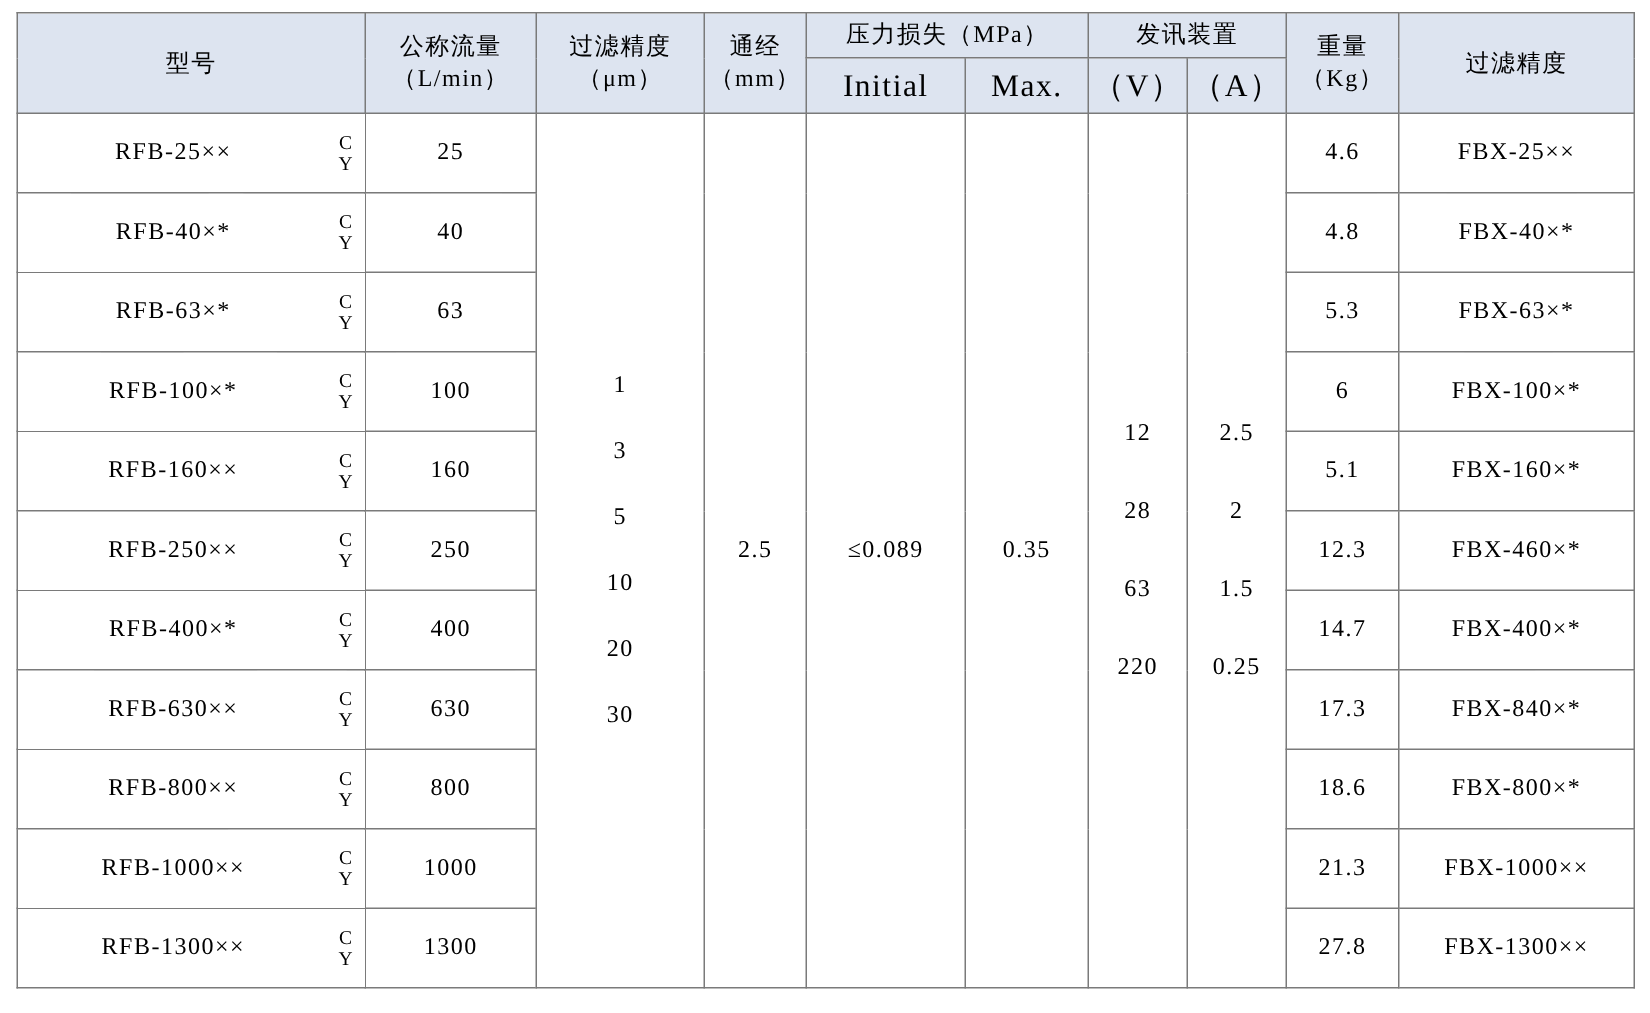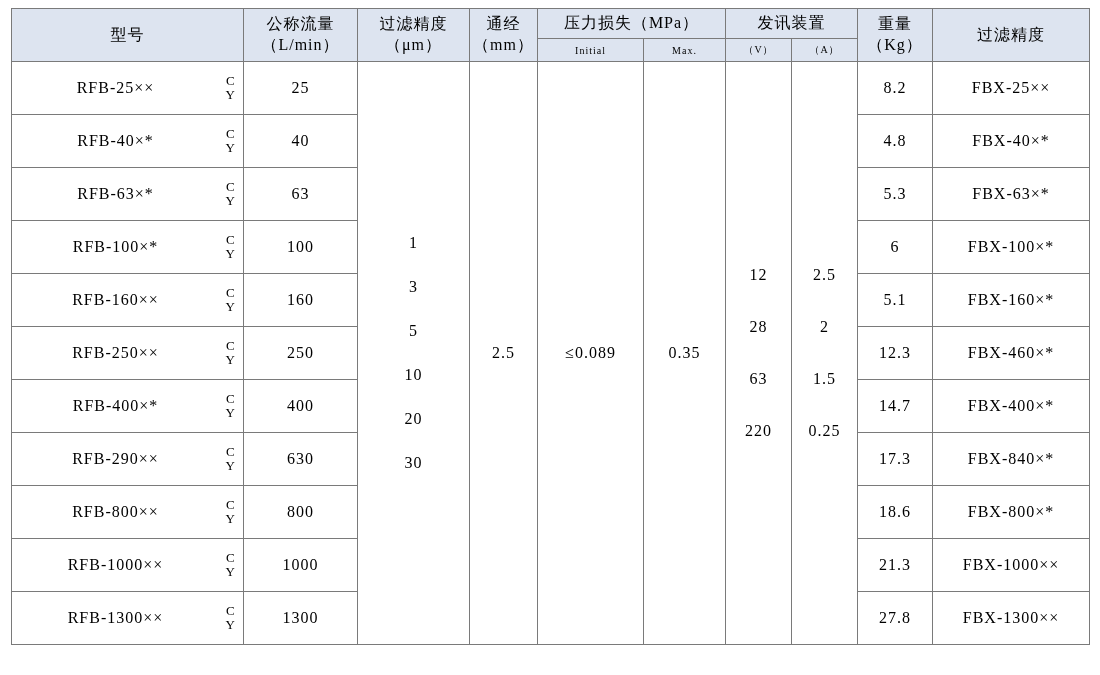--- a/index.html
+++ b/index.html
@@ -47,21 +47,21 @@
     letter-spacing: 1px;
     background-clip: padding-box;
   }
   thead th {
     background: #dde4f0;
     font-size: 17px;
     padding: 4px 2px;
     letter-spacing: 2px;
   }
   thead th.sub {
-    font-size: 10px;
+    font-size: 21px;
     letter-spacing: 1px;
     margin-top: 42px;
   }
   tbody td {
     background: #ffffff;
     height: 52px;
     padding: 0;
   }
 
   
@@ -189,21 +189,21 @@
           <div>28</div>
           <div>63</div>
           <div>220</div>
         </td>
         <td rowspan="11" class="stack-list">
           <div>2.5</div>
           <div>2</div>
           <div>1.5</div>
           <div>0.25</div>
         </td>
-        <td>8.2</td>
+        <td>4.6</td>
         <td>FBX-25××</td>
       </tr>
 
       <tr>
         <td class="model-cell">
           <span>RFB-40×*</span>
           <span class="cy">
             <span style="display:block">C</span>
             <span style="display:block">Y</span>
           </span>
@@ -273,21 +273,21 @@
             <span style="display:block">Y</span>
           </span>
         </td>
         <td>400</td>
         <td>14.7</td>
         <td>FBX-400×*</td>
       </tr>
 
       <tr>
         <td class="model-cell">
-          <span>RFB-290××</span>
+          <span>RFB-630××</span>
           <span class="cy">
             <span style="display:block">C</span>
             <span style="display:block">Y</span>
           </span>
         </td>
         <td>630</td>
         <td>17.3</td>
         <td>FBX-840×*</td>
       </tr>
 

